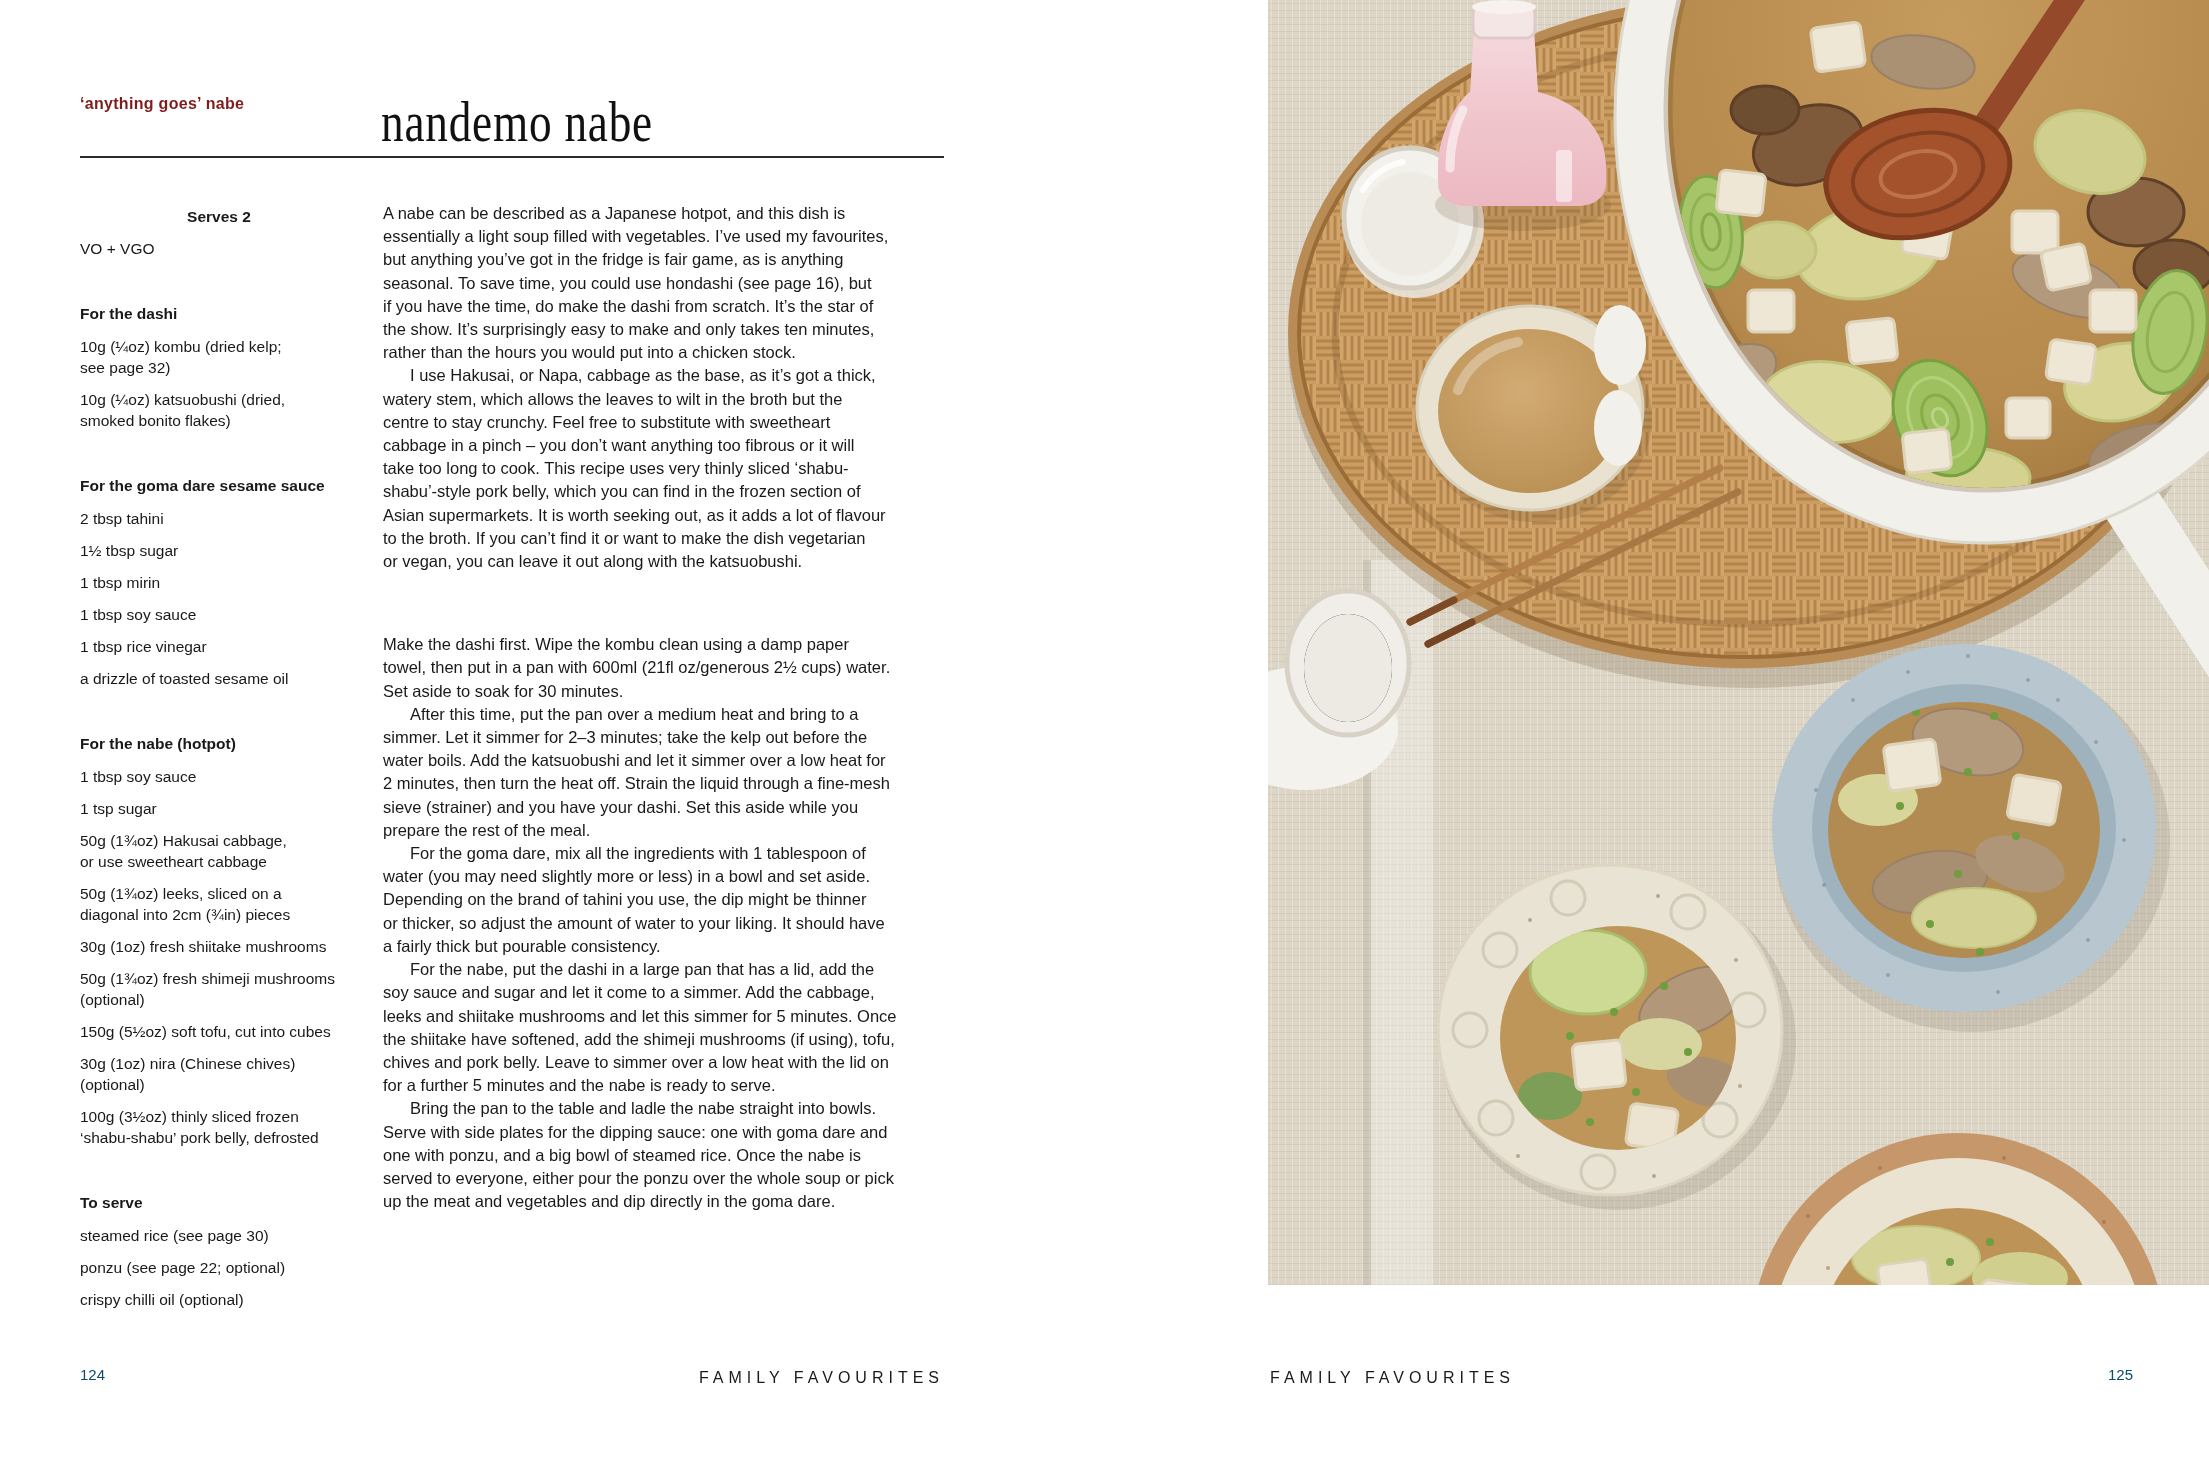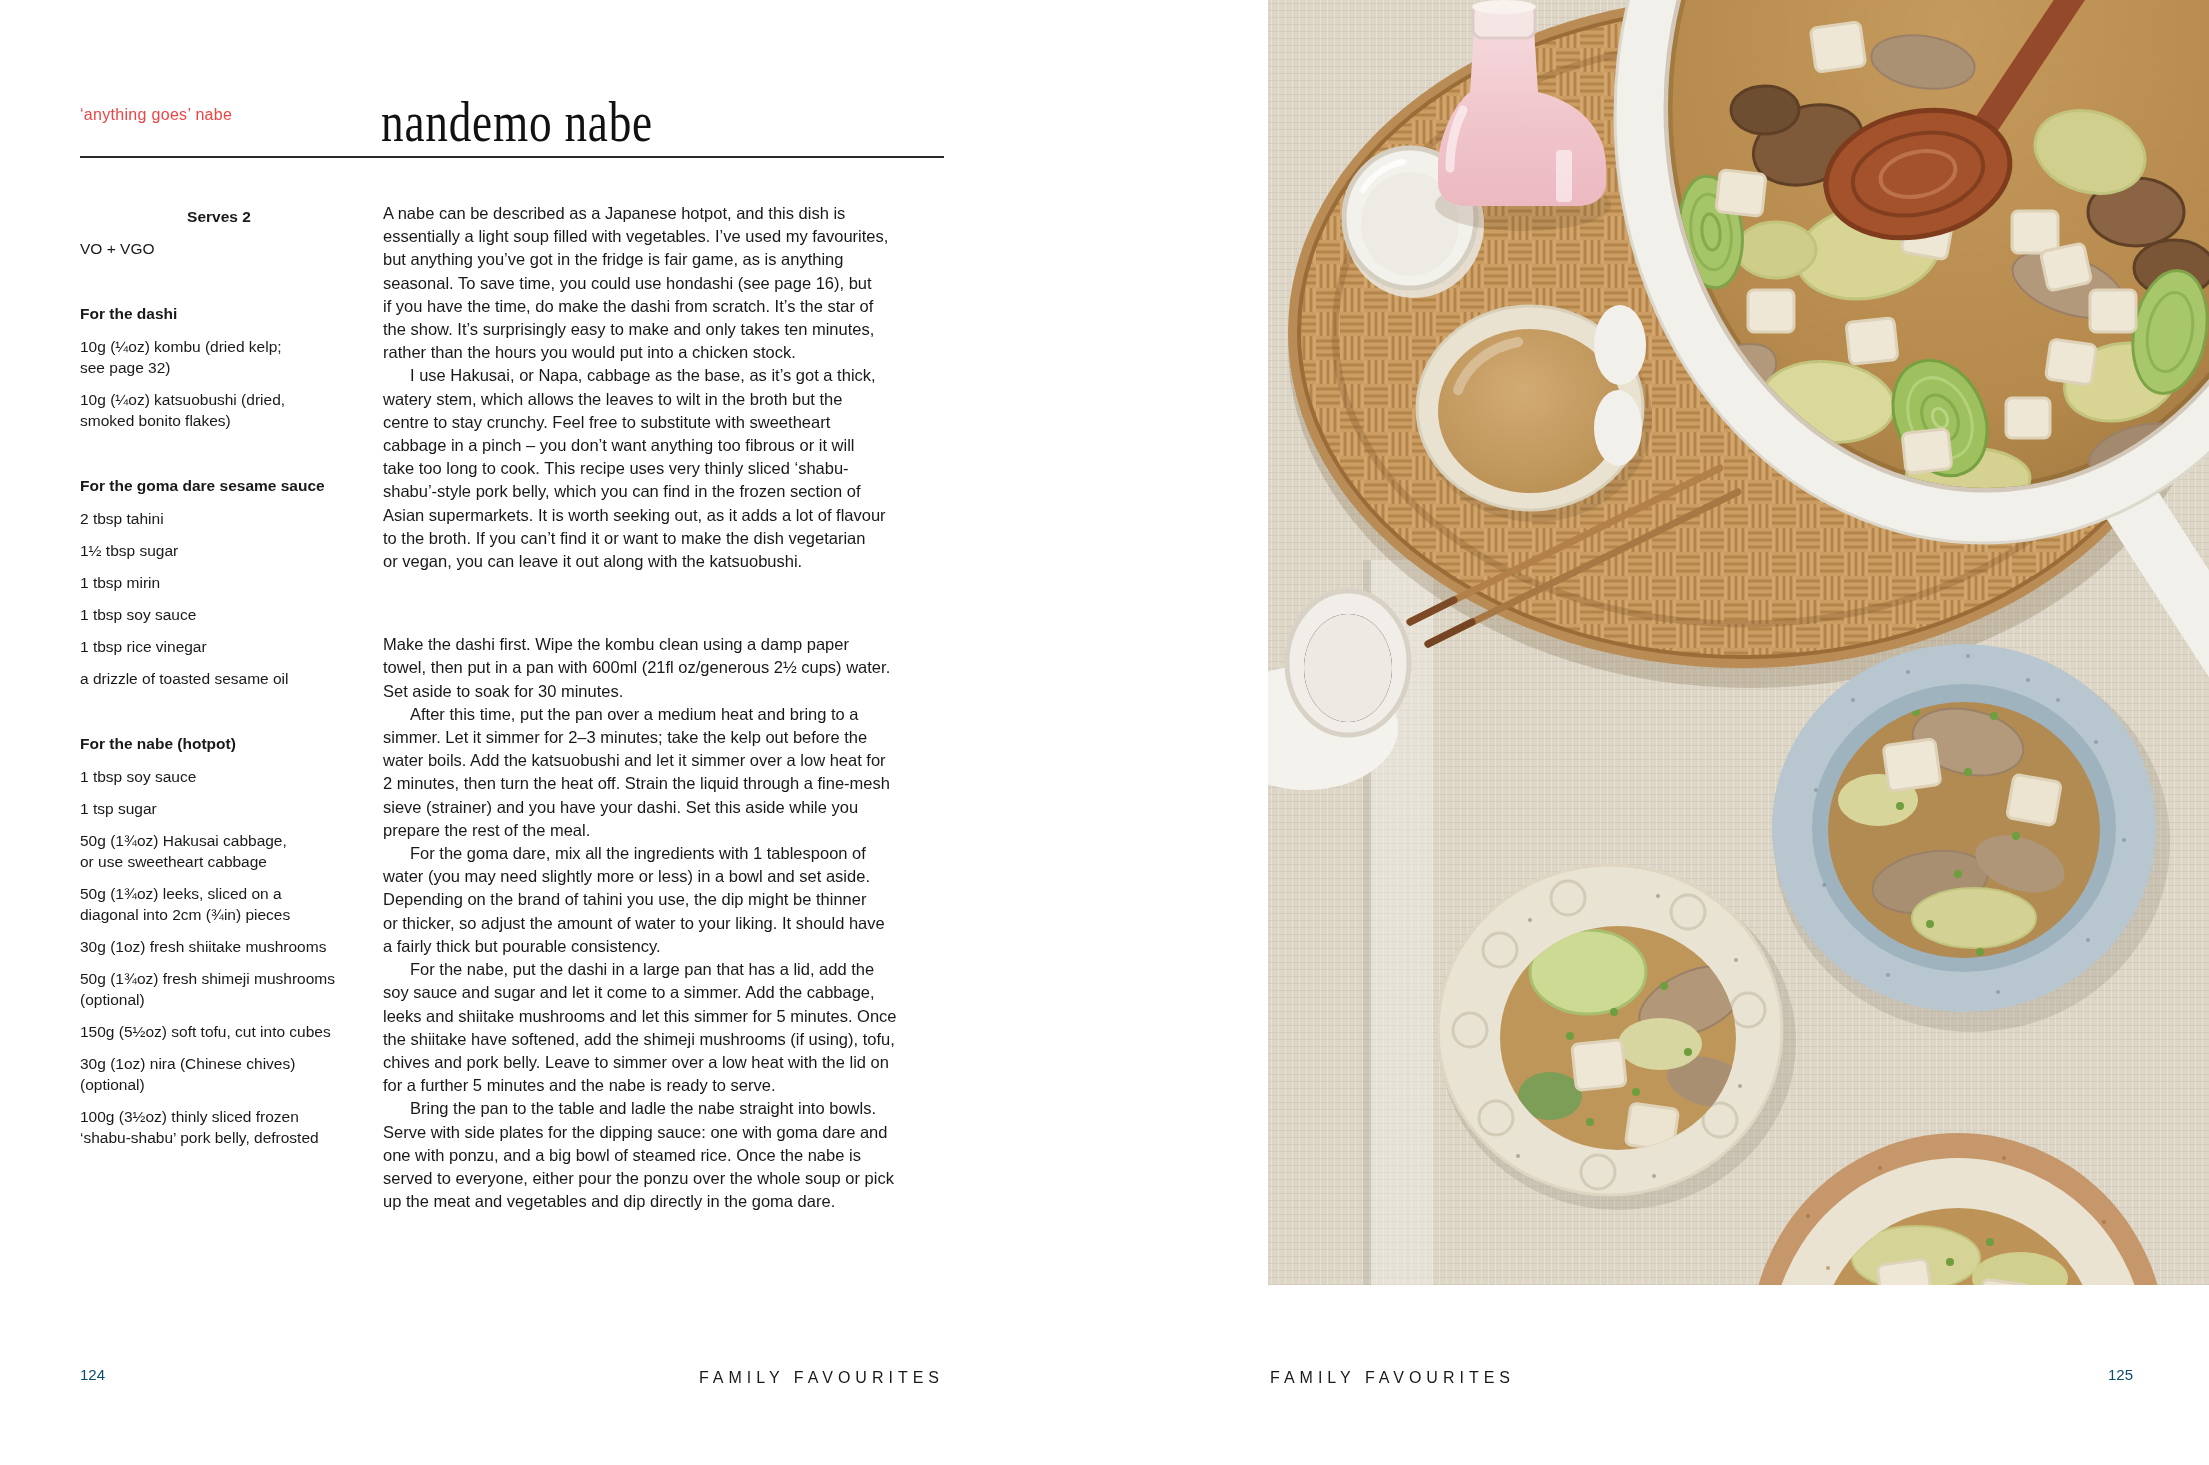--- a/index.html
+++ b/index.html
@@ -2,21 +2,21 @@
 <html><head>
 <meta charset="utf-8">
 <style>
   html,body{margin:0;padding:0;}
   body{
     width:2209px;height:1465px;position:relative;overflow:hidden;
     background:#ffffff;color:#1b1b1b;
     font-family:"Liberation Sans",sans-serif;
     -webkit-font-smoothing:antialiased;
   }
-  .kicker{position:absolute;left:80px;top:106px;font-size:16px;letter-spacing:.3px;color:#ef4444;}
+  .kicker{position:absolute;left:80px;top:95px;font-size:16px;letter-spacing:.3px;color:#7f1d1d;font-weight:bold;}
   .title{
     position:absolute;left:381px;top:54px;
     font-family:"Liberation Serif",serif;font-weight:400;font-size:58px;line-height:1;
     color:#111;transform:scaleX(.78);transform-origin:left top;letter-spacing:1px;
   }
   .rule{position:absolute;left:80px;top:156px;width:864px;height:2px;background:#2b2b2b;}
 
   .ingredients{position:absolute;left:80px;top:206px;width:278px;font-size:15.5px;line-height:21px;color:#191919;}
   .ingredients p{margin:0 0 11px 0;white-space:pre-line;}
   .ing-serves{font-weight:700;margin:0 0 11px 0;text-align:center;}
@@ -104,20 +104,31 @@
             <p class="ing-item">150g (5½oz) soft tofu, cut into cubes</p>
 
             <p class="ing-item">30g (1oz) nira (Chinese chives)
 (optional)</p>
 
             <p class="ing-item">100g (3½oz) thinly sliced frozen
 ‘shabu-shabu’ pork belly, defrosted</p>
           </div>
       </section>
 
+      <section class="ing-section">
+        <h3 class="ing-head">To serve</h3>
+        <div>
+
+            <p class="ing-item">steamed rice (see page 30)</p>
+
+            <p class="ing-item">ponzu (see page 22; optional)</p>
+
+            <p class="ing-item">crispy chilli oil (optional)</p>
+          </div>
+      </section>
     </div>
 </div>
 
 <div class="maincol">
   <div class="tblock intro">
 
       <p>A nabe can be described as a Japanese hotpot, and this dish is
 essentially a light soup filled with vegetables. I’ve used my favourites,
 but anything you’ve got in the fridge is fair game, as is anything
 seasonal. To save time, you could use hondashi (see page 16), but

